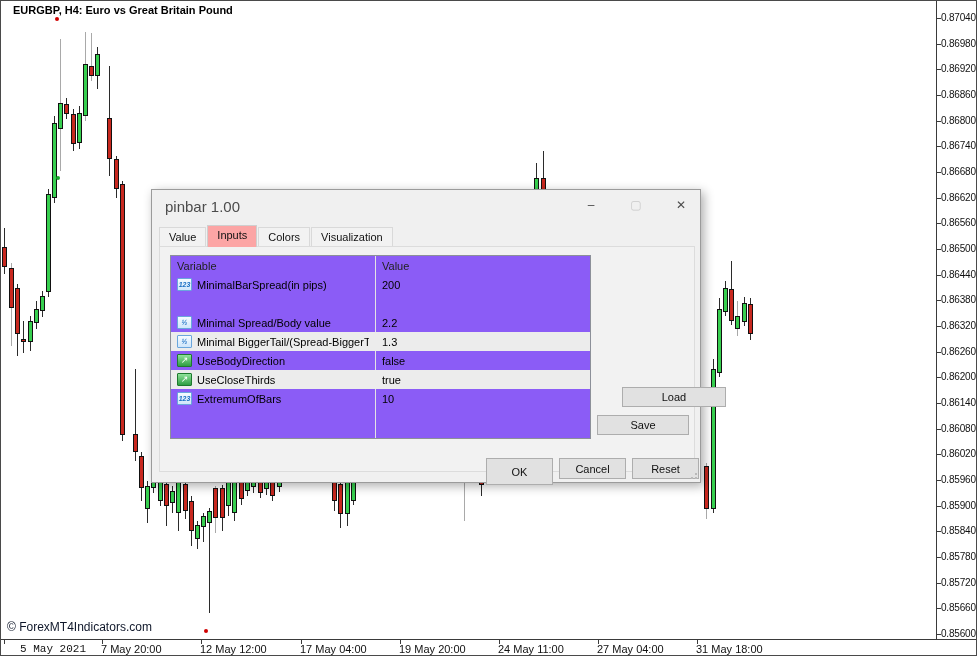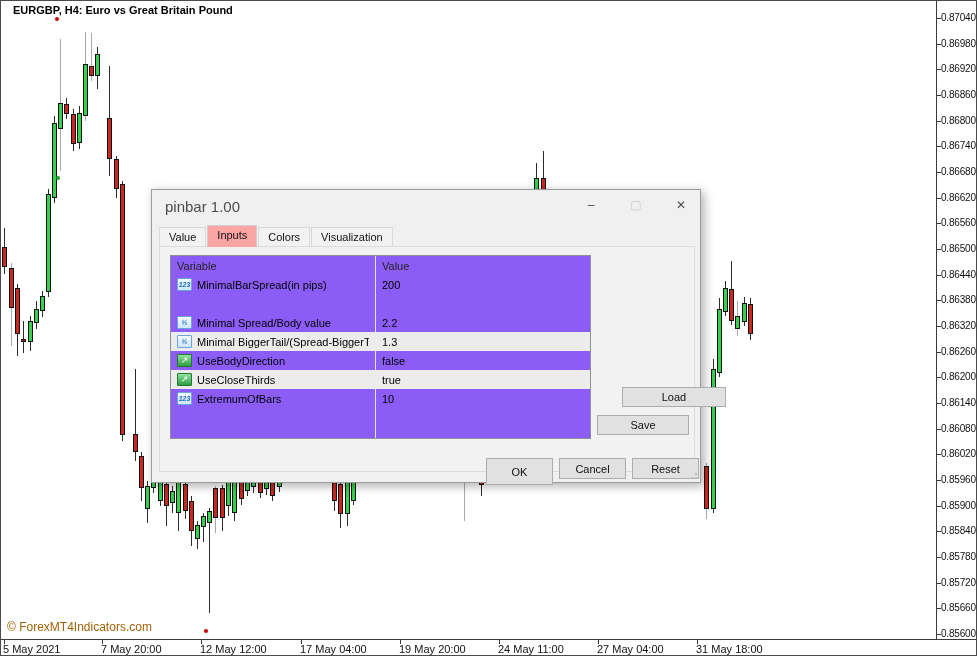--- a/index.html
+++ b/index.html
@@ -4,21 +4,21 @@
 <style>
   html,body{margin:0;padding:0;background:#888;}
   .screen{
     position:relative;width:977px;height:656px;margin:0 auto;
     background:#ffffff;border:1px solid #4a4a4a;box-sizing:border-box;overflow:hidden;
     font-family:"Liberation Sans",sans-serif;color:#000;
   }
   .abs{position:absolute;}
   
   .symbol-title{left:12px;top:3px;font-size:11px;font-weight:bold;letter-spacing:0;}
-  .watermark{left:6px;top:619px;font-size:12px;color:#a16207;}
+  .watermark{left:6px;top:619px;font-size:12px;color:#0f172a;}
   .vaxis-line{left:935px;top:0;width:1px;height:638px;background:#3a3a3a;}
   .haxis-line{left:0;top:638px;width:975px;height:1px;background:#3a3a3a;}
   .plabel{left:940px;width:40px;font-size:10px;line-height:10px;color:#111;letter-spacing:-0.2px;}
   .ptick{left:935px;width:5px;height:1px;background:#3a3a3a;}
   .tlabel{top:642px;font-size:11px;line-height:12px;color:#111;white-space:nowrap;}
   .ttick{top:639px;width:1px;height:4px;background:#3a3a3a;}
   .wick{position:absolute;width:1px;}
   .cbody{position:absolute;width:5px;box-sizing:border-box;border:1px solid #111;}
   .mdot{position:absolute;width:4px;height:4px;border-radius:50%;}
   
@@ -300,21 +300,21 @@
     <div class="abs plabel" style="top: 525px;">0.85840</div>
     <div class="abs ptick" style="top: 556px;"></div>
     <div class="abs plabel" style="top: 551px;">0.85780</div>
     <div class="abs ptick" style="top: 582px;"></div>
     <div class="abs plabel" style="top: 577px;">0.85720</div>
     <div class="abs ptick" style="top: 607px;"></div>
     <div class="abs plabel" style="top: 602px;">0.85660</div>
     <div class="abs ptick" style="top: 633px;"></div>
     <div class="abs plabel" style="top: 628px;">0.85600</div>
     <div class="abs ttick" style="left: 3px;"></div>
-    <div class="abs tlabel" style="left: 2px;">5 May 2021</div>
+    <div class="abs tlabel" style="left: 19px; font-family: Liberation Mono, monospace;">5 May 2021</div>
     <div class="abs ttick" style="left: 101px;"></div>
     <div class="abs tlabel" style="left: 100px;">7 May 20:00</div>
     <div class="abs ttick" style="left: 200px;"></div>
     <div class="abs tlabel" style="left: 199px;">12 May 12:00</div>
     <div class="abs ttick" style="left: 300px;"></div>
     <div class="abs tlabel" style="left: 299px;">17 May 04:00</div>
     <div class="abs ttick" style="left: 399px;"></div>
     <div class="abs tlabel" style="left: 398px;">19 May 20:00</div>
     <div class="abs ttick" style="left: 498px;"></div>
     <div class="abs tlabel" style="left: 497px;">24 May 11:00</div>

